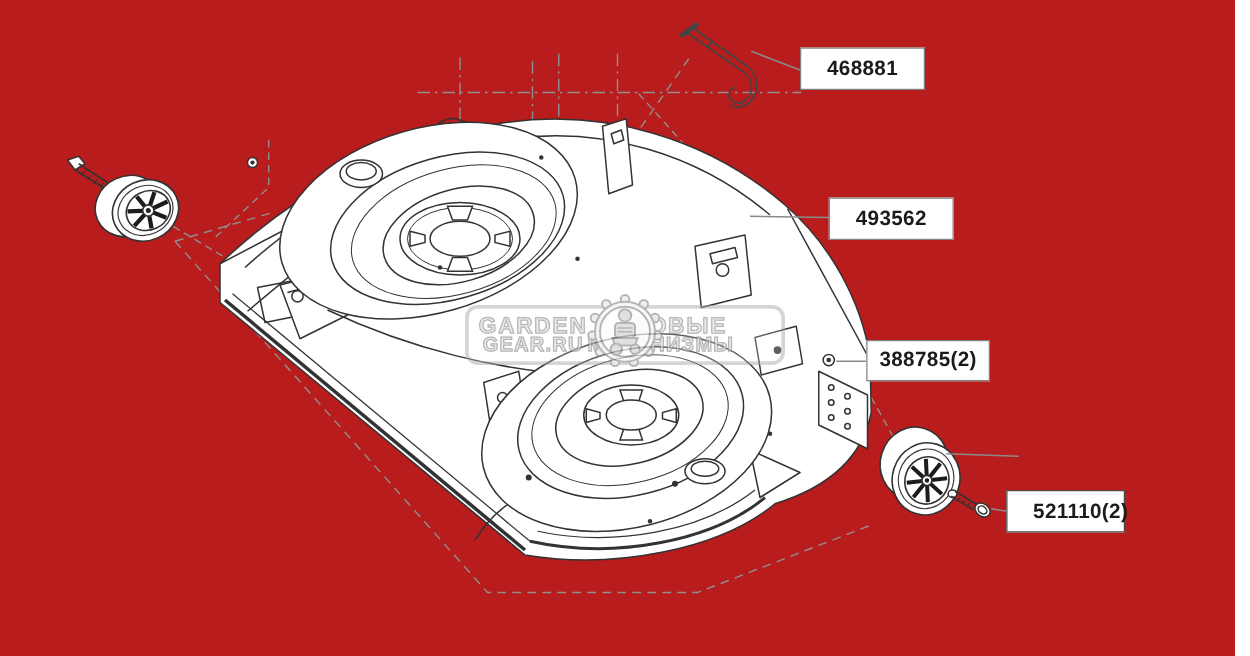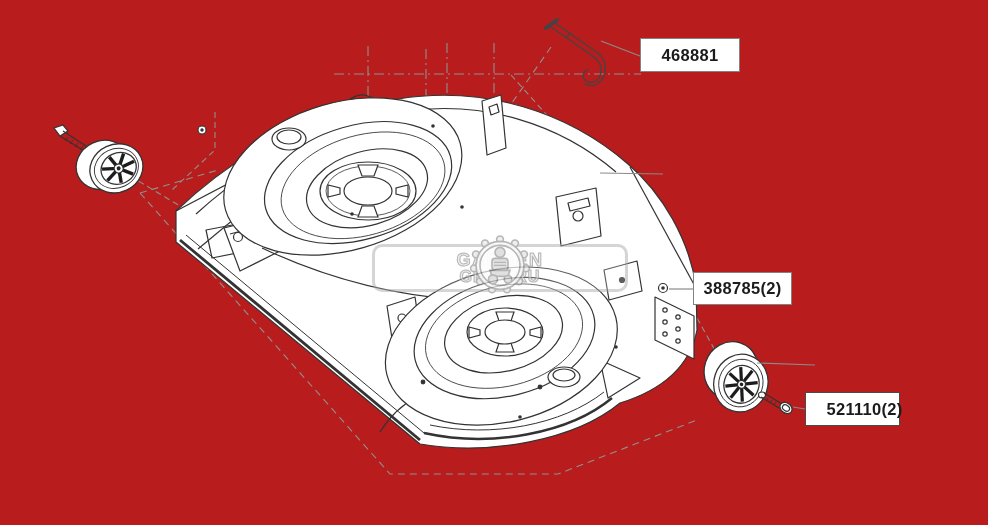--- a/index.html
+++ b/index.html
@@ -25,21 +25,21 @@
   .part-label.highlighted::after {
     content:""; position:absolute; inset:3px;
     border:1px solid rgba(178,37,47,.55); pointer-events:none;
   }
 
   
   .watermark {
     position:absolute; left:372px; top:244px; width:256px; height:48px;
     box-sizing:border-box; border:3px solid rgba(150,150,150,.55);
     border-radius:10px; background:rgba(255,255,255,.30);
-    display:flex; align-items:center; justify-content:center;
+    display:flex; align-items:center; justify-content:flex-start;
     padding:0 8px; opacity:.72;
   }
   .wm-col { display:flex; flex-direction:column; align-items:center; line-height:1.02; }
   .wm-top {
     font-weight:bold; font-size:18px; letter-spacing:1.5px;
     color:#e6e6e6; -webkit-text-stroke:1px #9b9b9b; text-shadow:0 0 1px #a5a5a5;
   }
   .wm-bottom {
     font-weight:bold; font-size:16px; letter-spacing:1px;
     color:#e6e6e6; -webkit-text-stroke:1px #9b9b9b; text-shadow:0 0 1px #a5a5a5;
@@ -259,20 +259,23 @@
       <path d="M693,289 L669,289"></path>
       <path d="M815,365 L757,363"></path>
       <path d="M805,409 L793,407"></path>
     </g>
   </svg>
 
   <div class="part-label" style="left:640px;top:38px;width:100px;height:34px">
     <span>468881</span>
   </div>
 
+  <div class="part-label" style="left:663px;top:158px;width:100px;height:34px">
+    <span>493562</span>
+  </div>
 
   <div class="part-label" style="left:693px;top:272px;width:99px;height:33px">
     <span>388785(2)</span>
   </div>
 
 
   <div class="part-label dark" style="left:805px;top:392px;width:95px;height:34px">
     <span>521110(2)</span>
   </div>
 
@@ -301,15 +304,19 @@
         <g fill="rgba(210,210,210,0.9)">
           <circle cx="33" cy="20" r="5"></circle>
           <rect x="25" y="26" width="16" height="12" rx="3"></rect>
           <path d="M23,38 h20 l-2,6 h-16 Z"></path>
           <circle cx="26" cy="47" r="4.5"></circle>
           <circle cx="41" cy="47" r="3.8"></circle>
           <path d="M27,30 h12 M27,33 h12" fill="none" stroke-width="1.2"></path>
         </g>
       </g>
     </svg>
+    <div class="wm-col">
+      <div class="wm-top">САДОВЫЕ</div>
+      <div class="wm-bottom">МЕХАНИЗМЫ</div>
+    </div>
   </div>
 
 </div>
 
 </body></html>

